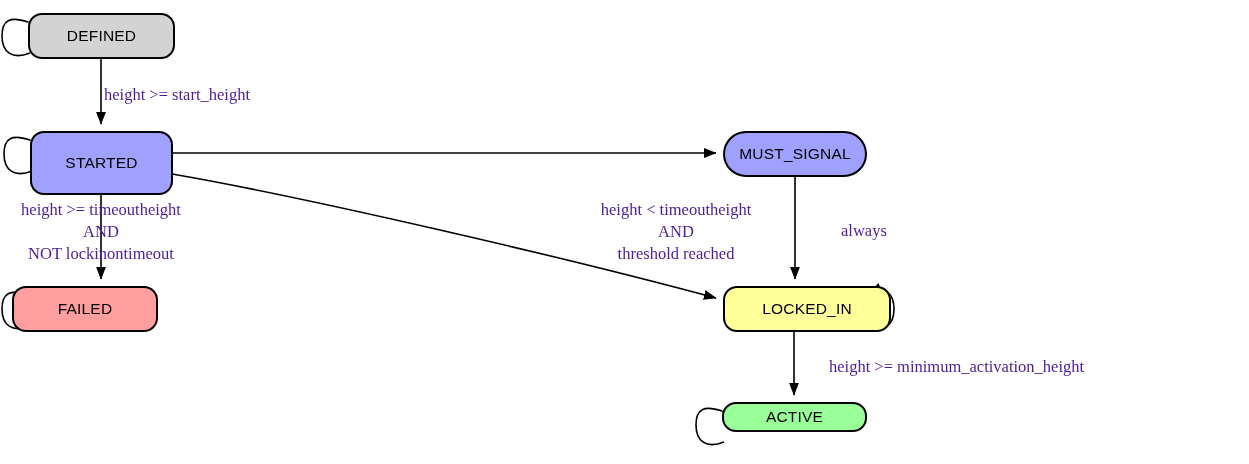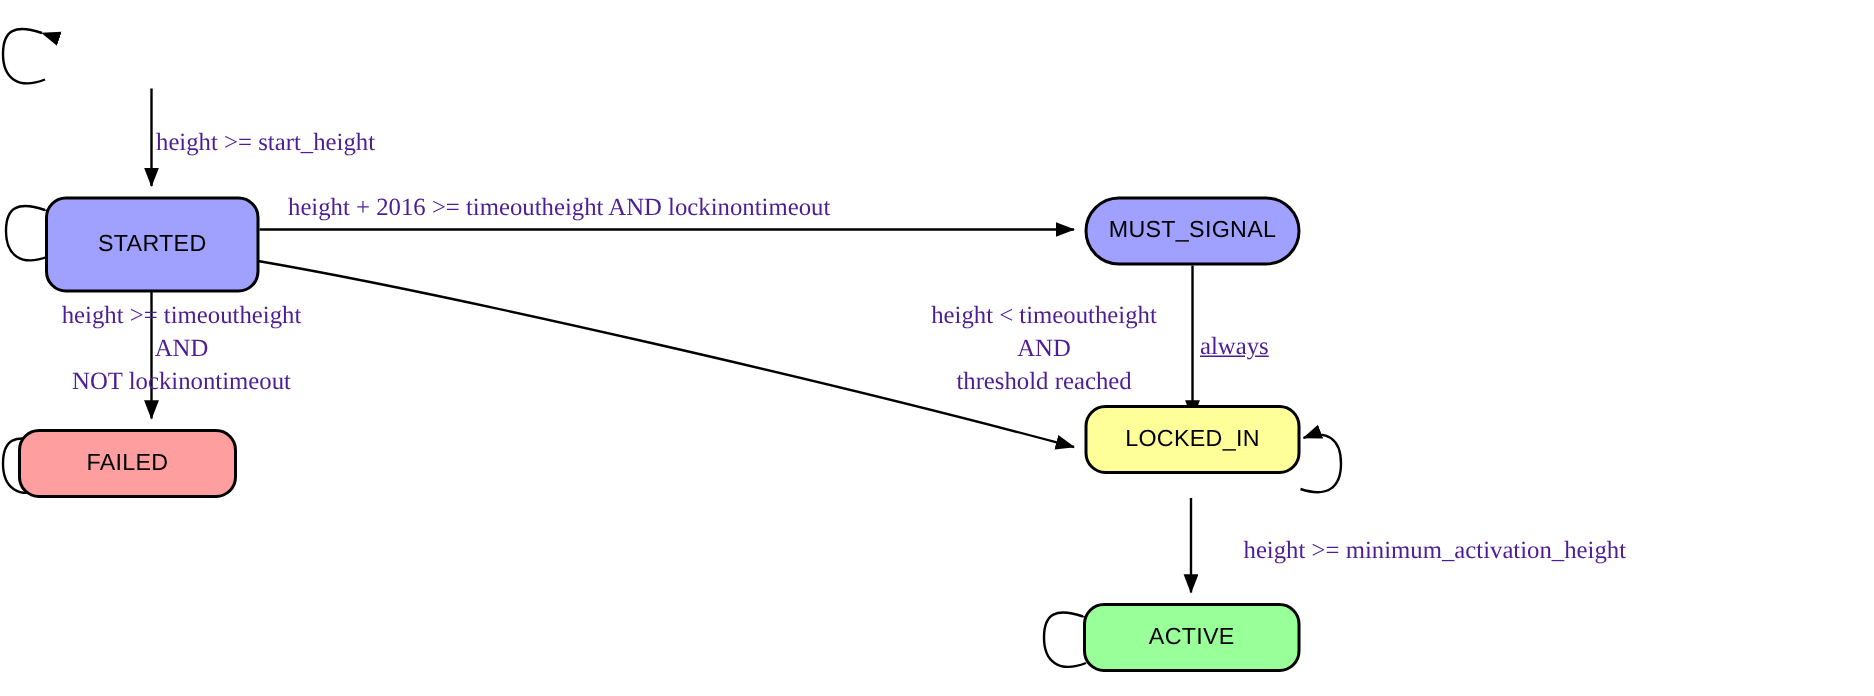--- a/index.html
+++ b/index.html
@@ -41,21 +41,21 @@
   }
   .edge-label {
     position: absolute;
     font-family: "Liberation Serif", serif;
     font-size: 16.5px;
     color: #4c1d95;
     white-space: pre;
     line-height: 1.32;
     user-select: none;
   }
-  .edge-label.center { text-align: center; margin-left: 20px; }
+  .edge-label.center { text-align: center; }
   .edge-label.left { text-align: left; }
 </style>
 </head>
 <body>
 
 <div id="diagram-root">
 
   <svg id="edge-layer" viewBox="0 0 1249 464" width="1249" height="464" xmlns="http://www.w3.org/2000/svg">
     <defs>
       <marker id="arrowhead" markerWidth="9" markerHeight="9" refX="7.6" refY="3.1" orient="auto" markerUnits="strokeWidth">
@@ -101,51 +101,53 @@
 
     <g>
       <path d="M794,332 L794,395" fill="none" stroke="#000000" stroke-width="1.6" marker-end="url(#arrowhead)"></path>
     </g>
 
     <g>
       <path d="M722,411 C704,405 696,409 696,425 C696,441 706,449 724,442" fill="none" stroke="#000000" stroke-width="1.6" marker-start="url(#arrowhead)"></path>
     </g>
   </svg>
 
+  <div class="state-node" style="left:28px; top:13px; width:147px; height:46px; background:#d3d3d3;">
+    <span class="state-label">DEFINED</span>
+  </div>
 
   <div class="state-node" style="left:30px; top:131px; width:143px; height:64px; background:#a0a0ff;">
     <span class="state-label">STARTED</span>
   </div>
 
   <div class="state-node" style="left:12px; top:286px; width:146px; height:46px; background:#ff9e9e;">
     <span class="state-label">FAILED</span>
   </div>
 
   <div class="state-node" style="left:723px; top:131px; width:144px; height:46px; background:#a0a0ff;border-radius:23px;">
     <span class="state-label">MUST_SIGNAL</span>
   </div>
 
-  <div class="state-node" style="left:723px; top:270px; width:144px; height:46px; background:#ffff99;">
+  <div class="state-node" style="left:723px; top:286px; width:168px; height:46px; background:#ffff99;">
     <span class="state-label">LOCKED_IN</span>
   </div>
 
-  <div class="state-node" style="left:722px; top:402px; width:145px; height:46px; background:#99ff99;">
+  <div class="state-node" style="left:722px; top:402px; width:145px; height:30px; background:#99ff99;">
     <span class="state-label">ACTIVE</span>
   </div>
 
   <div class="edge-label left" style="left:104px; top:84px;">height &gt;= start_height</div>
 
-  <div class="edge-label left" style="left:192px; top:127px;">height + 2016 &gt;= timeoutheight AND lockinontimeout</div>
 
   <div class="edge-label center" style="left:101px; top:199px; transform:translateX(-50%);">height &gt;= timeoutheight
 AND
 NOT lockinontimeout</div>
 
   <div class="edge-label center" style="left:676px; top:199px; transform:translateX(-50%);">height &lt; timeoutheight
 AND
 threshold reached</div>
 
-  <div class="edge-label left" style="left:800px; top:220px;text-decoration:underline;">always</div>
+  <div class="edge-label left" style="left:841px; top:220px;">always</div>
 
   <div class="edge-label left" style="left:797px; top:356px;margin-left:32px;">height &gt;= minimum_activation_height</div>
 
 
 </div>
 
 </body></html>

